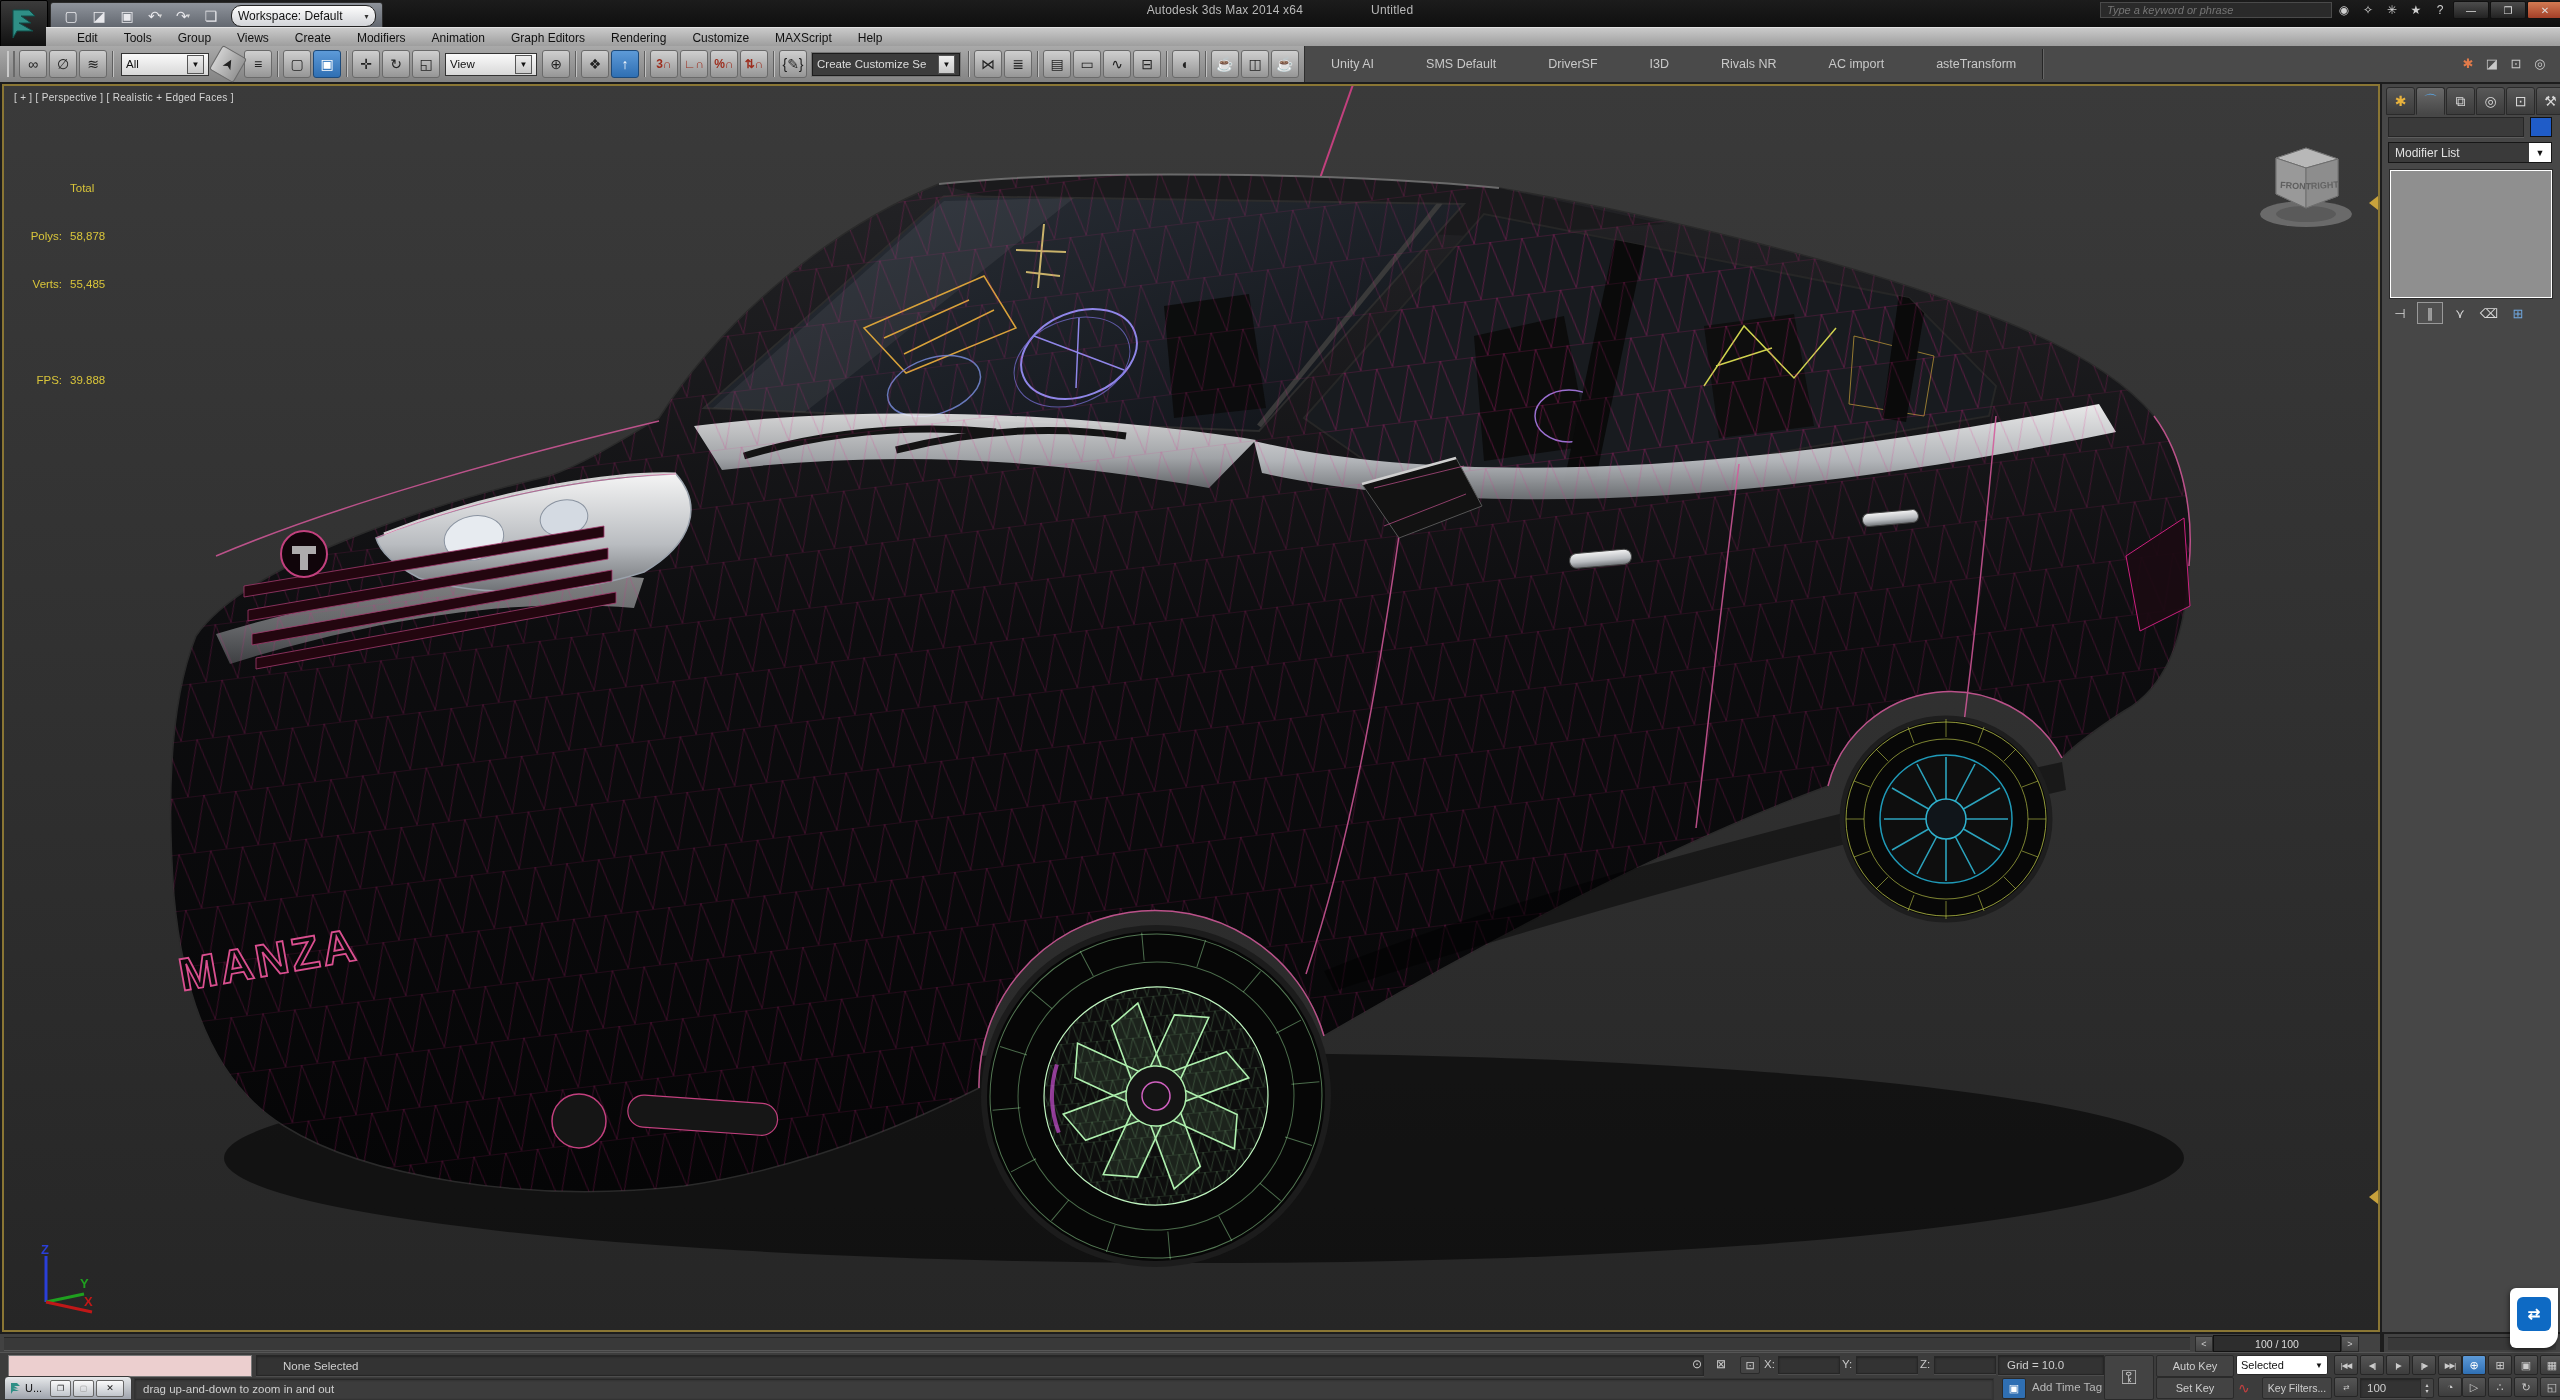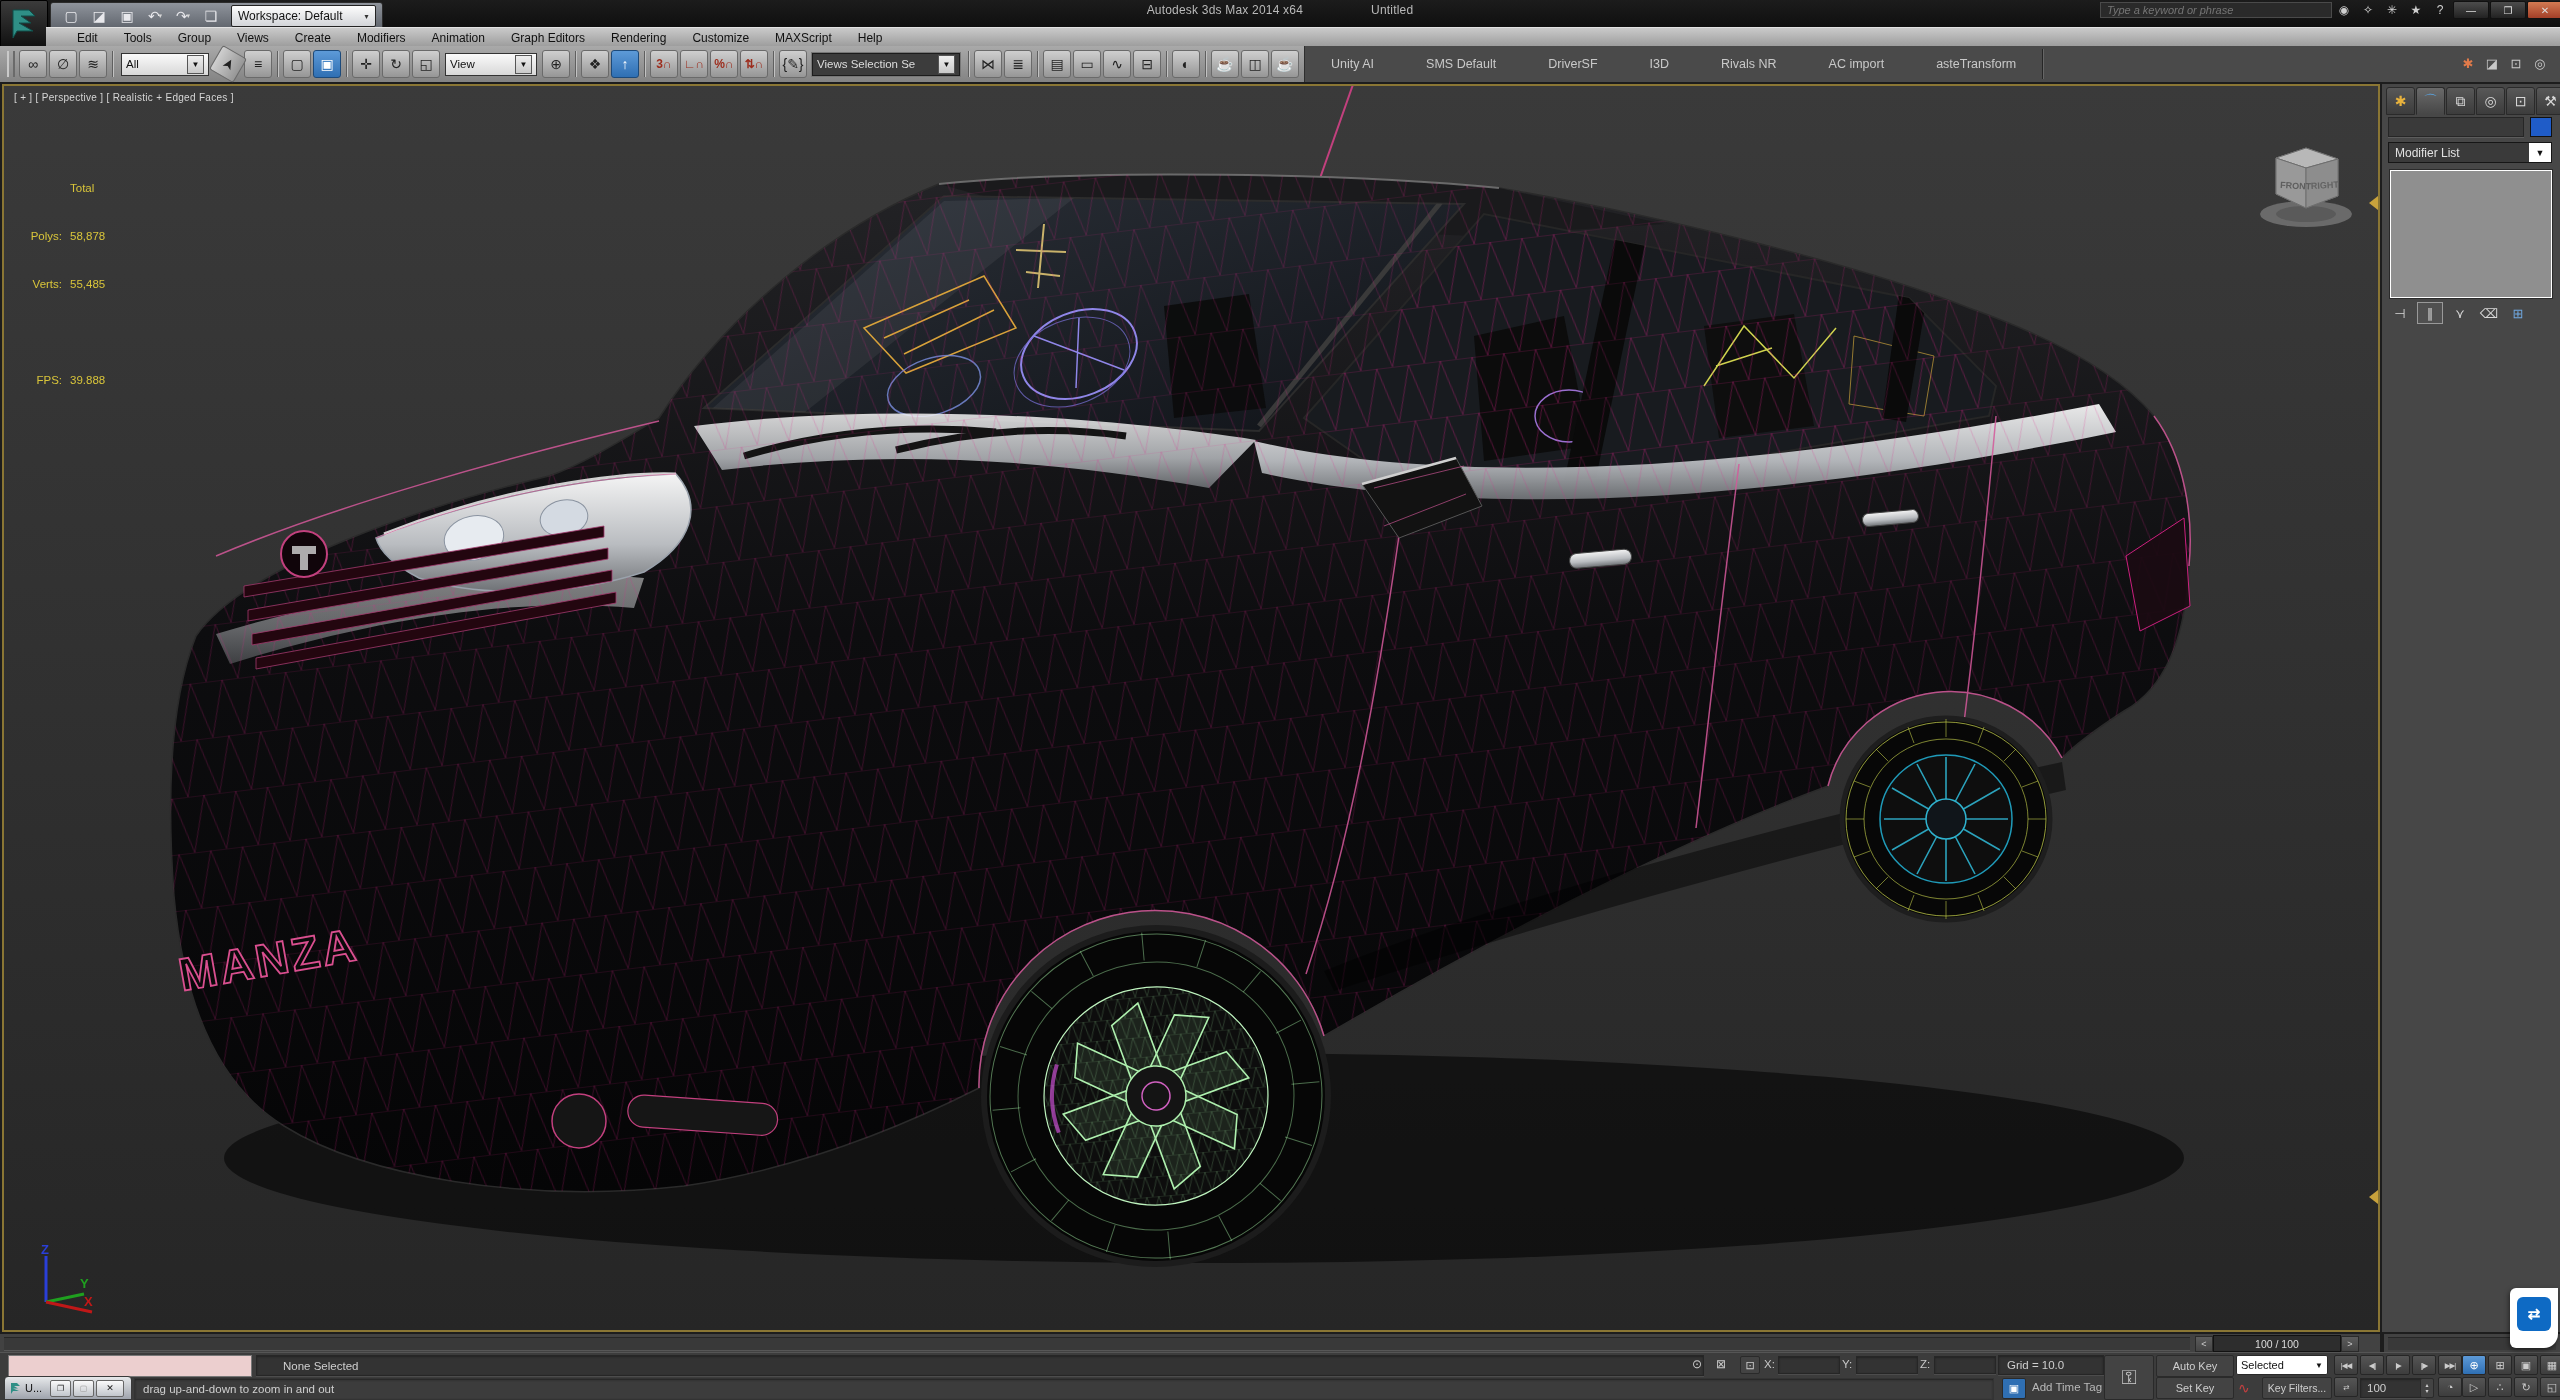--- a/index.html
+++ b/index.html
@@ -9,21 +9,21 @@
   
   #hdr{left:0;top:0;width:2560px;height:46px;background:linear-gradient(#1c1c1c,#060606);}
   #applogo{left:0;top:0;width:46px;height:46px;background:linear-gradient(#3b3b3b,#101010);
            border:1px solid #000;border-radius:2px;display:flex;align-items:center;justify-content:center;}
   #qat{left:50px;top:2px;height:26px;display:flex;align-items:center;padding:0 6px;
        background:linear-gradient(#8f949c,#5f646c);border-radius:3px;border:1px solid #2c2c2c;}
   .qbtn{width:24px;height:22px;margin:0 2px;display:flex;align-items:center;justify-content:center;
         color:#e8e8ec;font-size:14px;border-radius:2px;}
   .fly{font-size:7px;color:#d8d8d8;margin-left:-1px;}
   #wsdd{display:flex;align-items:center;height:20px;margin-left:6px;background:linear-gradient(#fdfdfd,#d2d4d8);
-        border:1px solid #222;border-radius:2px;padding:0 6px;font-size:12px;color:#111;}
+        border:1px solid #222;border-radius:10px;padding:0 6px;font-size:12px;color:#111;}
   #wsdd .arr{margin-left:22px;font-size:8px;color:#333;}
   #titletext{top:3px;left:0;width:2560px;text-align:center;font-size:12px;color:#b9b9b9;letter-spacing:.2px;pointer-events:none;}
   #titletext span{margin:0 34px;}
   #icenter{top:2px;left:2100px;height:16px;display:flex;align-items:center;}
   #searchbox{width:218px;height:14px;background:#2a2a2a;border:1px solid #4a4a4a;color:#9a9a9a;
              font-style:italic;font-size:11px;padding:0 6px;font-family:"Liberation Sans",sans-serif;}
   .icicon{width:24px;height:15px;color:#cfcfcf;font-size:12px;display:flex;align-items:center;justify-content:center;}
   #winbtns{top:1px;left:2452px;display:flex;}
   .wbtn{width:34px;height:16px;margin-left:1px;display:flex;align-items:center;justify-content:center;
         font-size:10px;color:#ddd;background:linear-gradient(#4c4c4c,#222);border:1px solid #111;border-radius:2px;}
@@ -196,21 +196,21 @@
         <div class="tbtn">❖</div>
         <div class="tbtn active">↑</div>
         <div class="tsep"></div>
         <div class="tbtn mag">3∩</div>
         <div class="tbtn mag">∟∩</div>
         <div class="tbtn mag">%∩</div>
         <div class="tbtn mag">⇅∩</div>
         <div class="tsep"></div>
         <div class="tbtn">{✎}</div>
         <div class="tdd dark" style="width: 138px;">
-          <span style="overflow: hidden; white-space: nowrap;">Views Selection Se</span>
+          <span style="overflow: hidden; white-space: nowrap;">Create Customize Se</span>
           <span class="arr">▼</span>
         </div>
         <div class="tsep"></div>
         <div class="tbtn">⋈</div>
         <div class="tbtn">≣</div>
         <div class="tsep"></div>
         <div class="tbtn">▤</div>
         <div class="tbtn">▭</div>
         <div class="tbtn">∿</div>
         <div class="tbtn">⊟</div>

